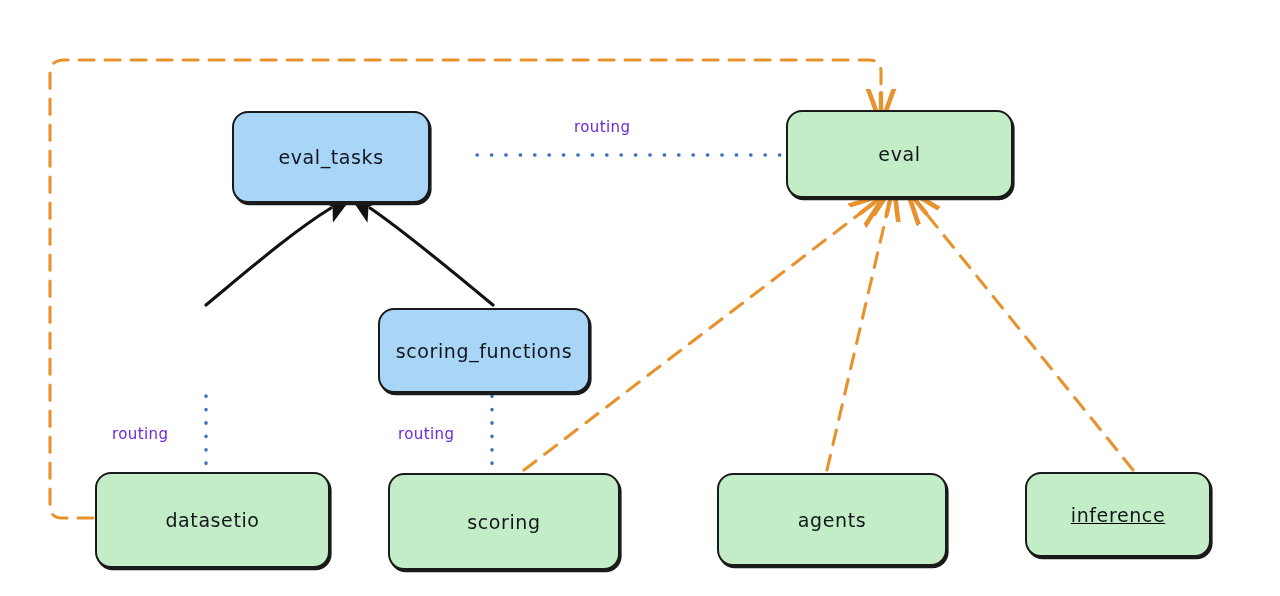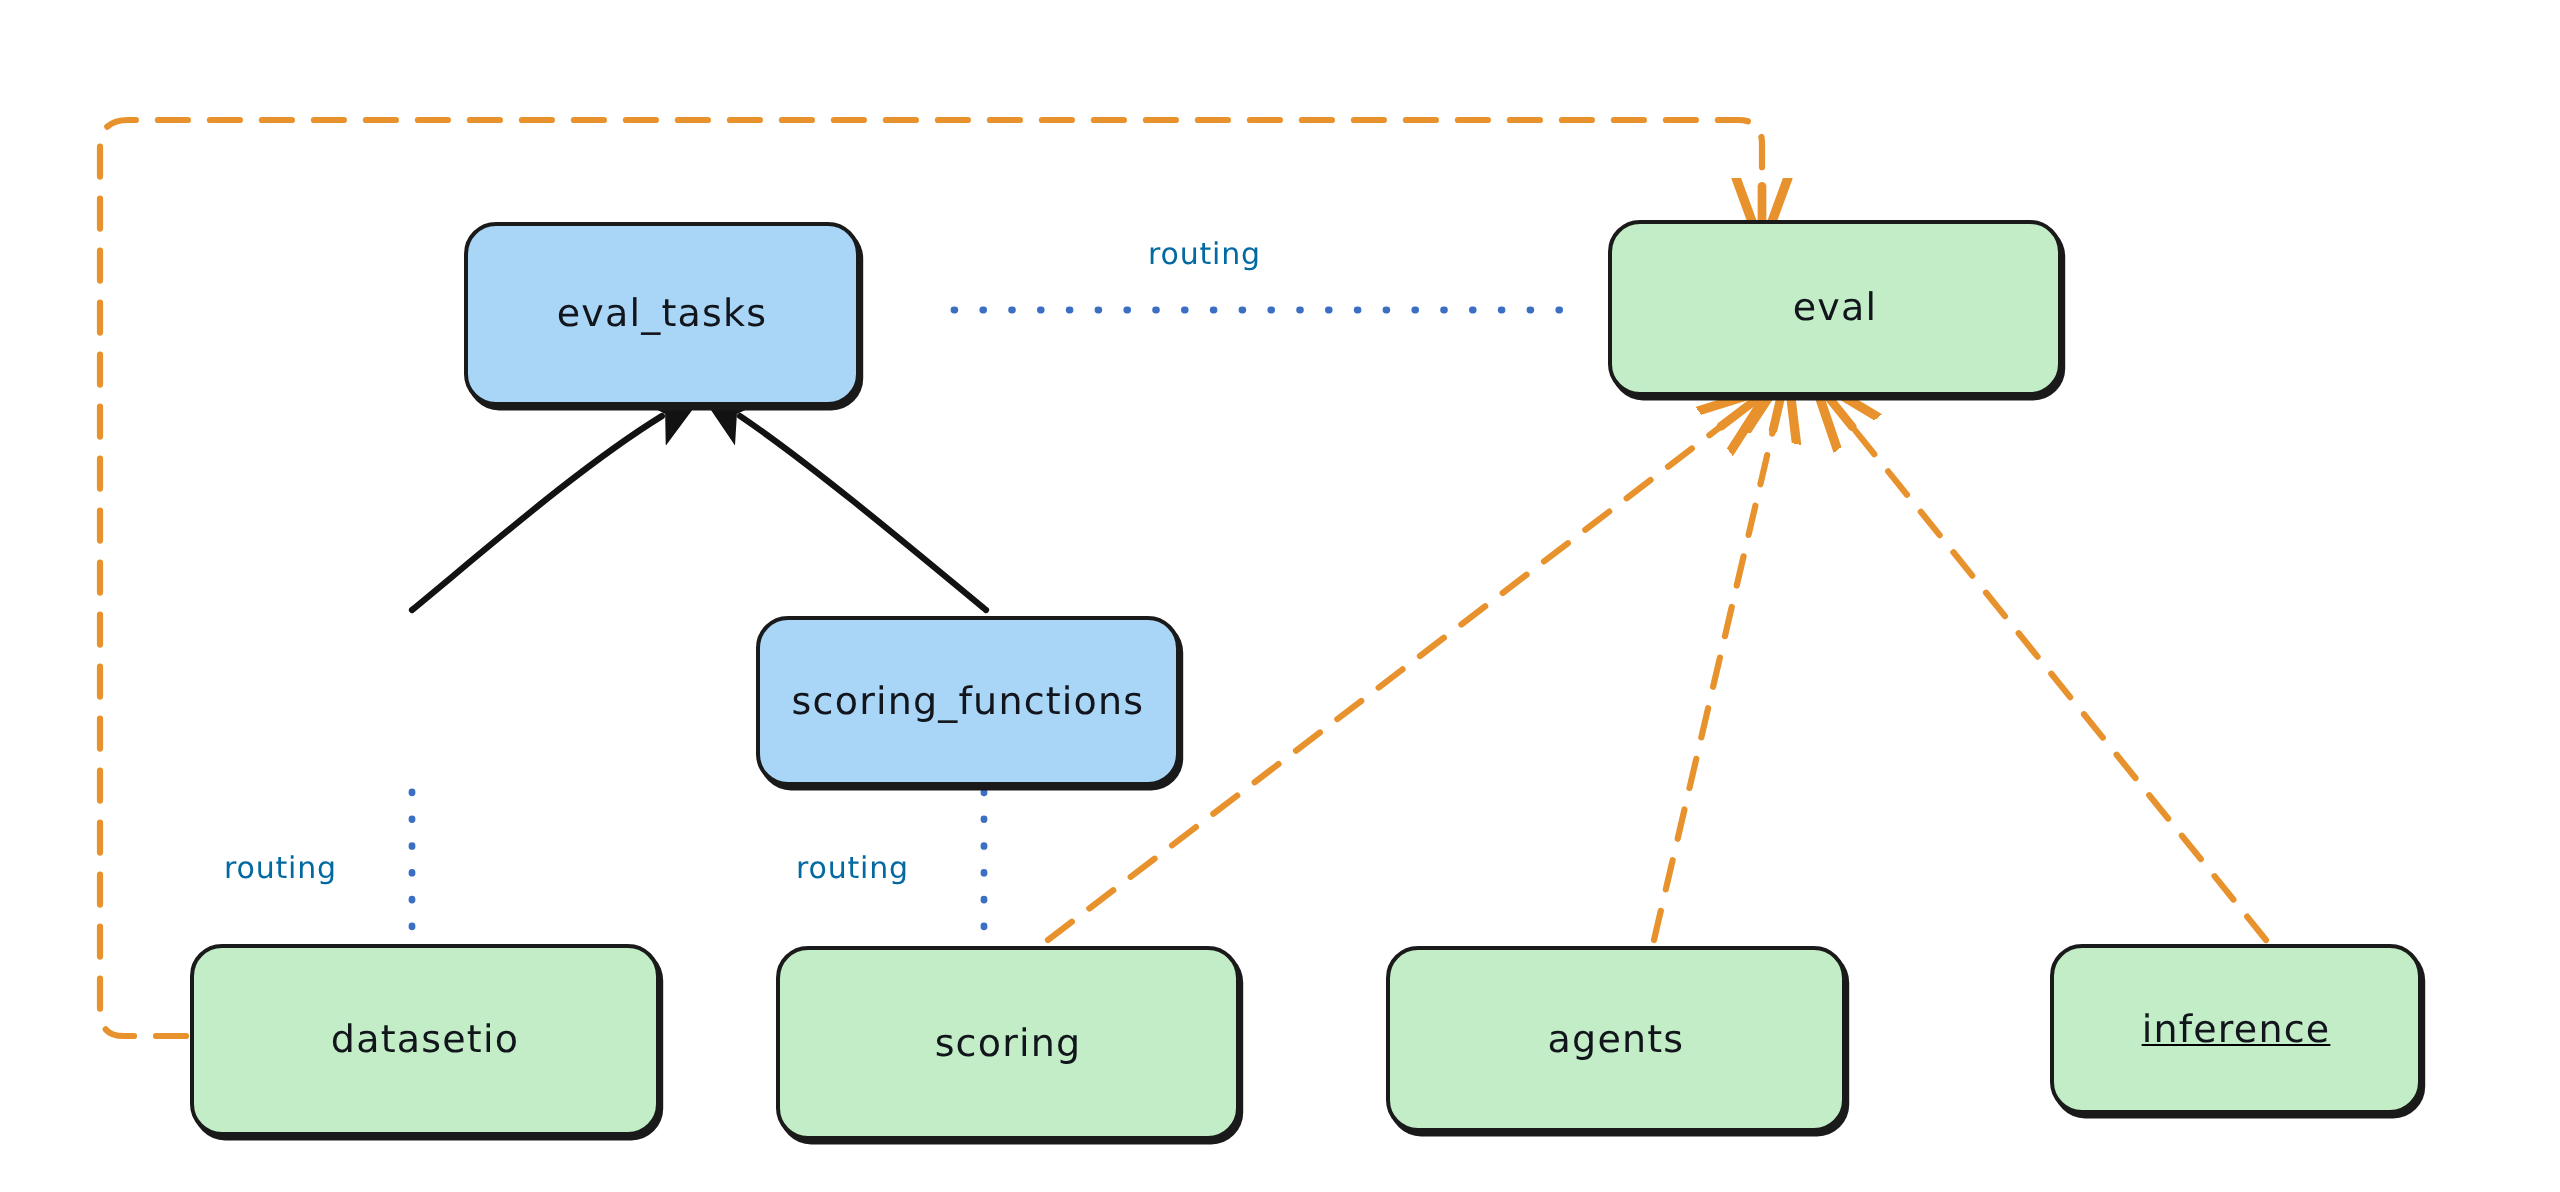--- a/index.html
+++ b/index.html
@@ -49,21 +49,21 @@
   .node.api {
     background: #a9d5f7;
   }
   .node.provider {
     background: #c2edc6;
   }
   .edge-label {
     position: absolute;
     font-family: "DejaVu Sans", sans-serif;
     font-size: 15px;
-    color: #0369a1;
+    color: #6d28d9;
     letter-spacing: 0.4px;
     white-space: nowrap;
     z-index: 6;
     user-select: none;
   }
 </style>
 </head>
 <body>
 
 <div id="diagram-root">
@@ -113,38 +113,38 @@
 
     <g>
       <path d="M1133,470 L925,212" fill="none" stroke="#e8922d" stroke-width="3.1" stroke-linecap="round" stroke-dasharray="15 11" marker-end="url(#arrow-orange)"></path>
     </g>
   </svg>
 
   <div class="node api" style="left:232px; top:111px; width:198px; height:92px;">
     <span class="node-label">eval_tasks</span>
   </div>
 
-  <div class="node provider" style="left:804px; top:110px; width:227px; height:88px;">
+  <div class="node provider" style="left:786px; top:110px; width:227px; height:88px;">
     <span class="node-label">eval</span>
   </div>
 
 
   <div class="node api" style="left:378px; top:308px; width:212px; height:85px;">
     <span class="node-label">scoring_functions</span>
   </div>
 
   <div class="node provider" style="left:388px; top:473px; width:232px; height:97px;">
     <span class="node-label">scoring</span>
   </div>
 
   <div class="node provider" style="left:95px; top:472px; width:235px; height:96px;">
     <span class="node-label">datasetio</span>
   </div>
 
-  <div class="node provider" style="left:693px; top:473px; width:230px; height:93px;">
+  <div class="node provider" style="left:717px; top:473px; width:230px; height:93px;">
     <span class="node-label">agents</span>
   </div>
 
   <div class="node provider" style="left:1025px; top:472px; width:186px; height:85px;text-decoration:underline;">
     <span class="node-label">inference</span>
   </div>
 
   <div class="edge-label" style="left:574px; top:118px;">routing</div>
 
   <div class="edge-label" style="left:112px; top:425px;">routing</div>

